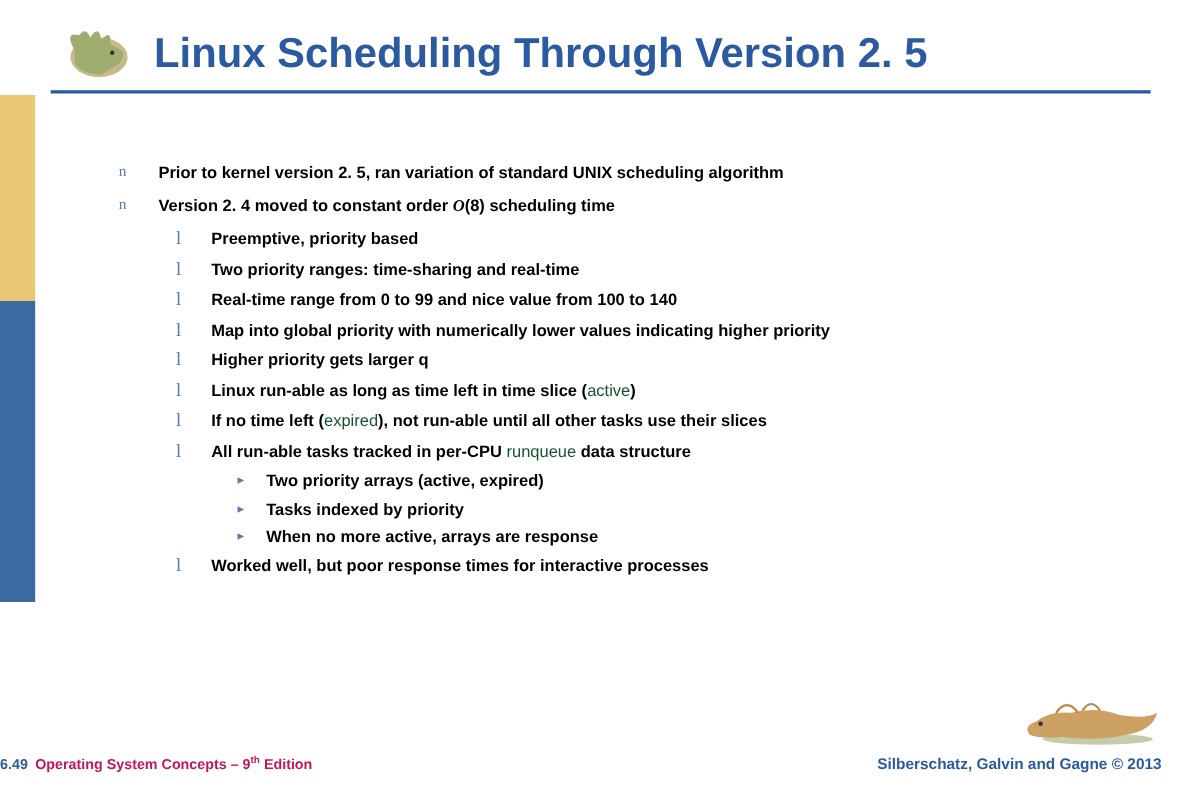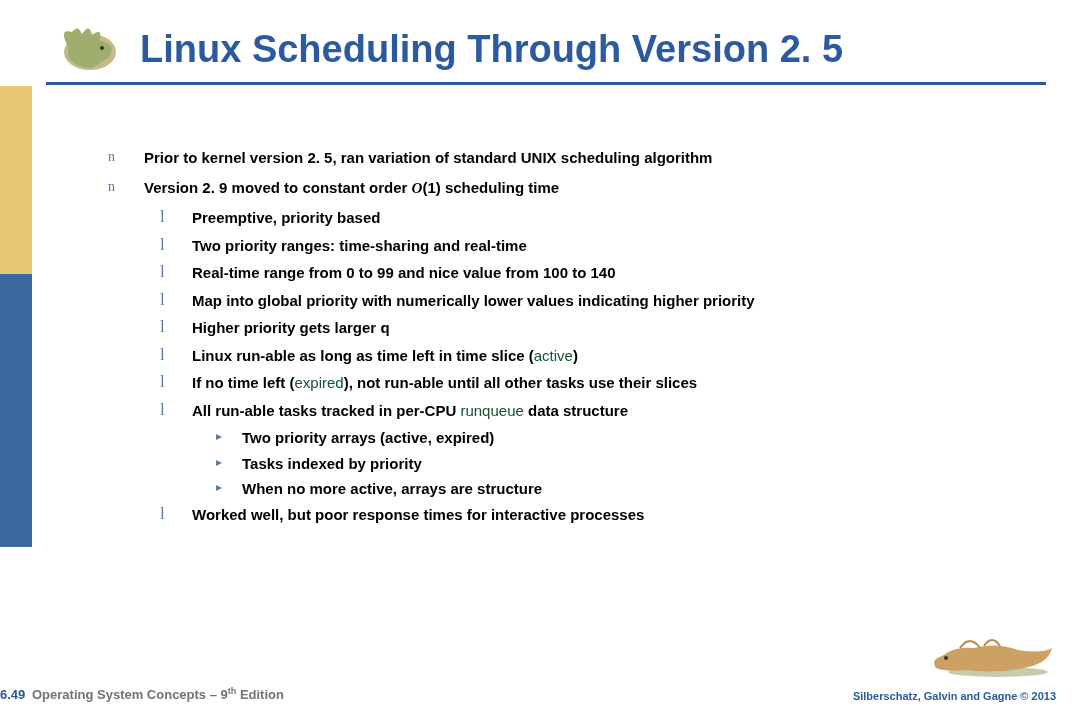--- a/index.html
+++ b/index.html
@@ -88,34 +88,34 @@
   }
   .lvl3 .text { flex: 1; font-weight: bold; }
   .highlight { color: #14532d; font-weight: normal; }
   .italicb { font-style: italic; font-family: 'Times New Roman', serif; font-weight: bold; }
 
   .footer-left {
     position: absolute;
     left: 32px; bottom: 18px;
     font-size: 13px;
     font-weight: bold;
-    color: #737373;
+    color: #be185d;
   }
   .footer-left sup { font-size: 9px; }
   .footer-center {
     position: absolute;
     left: 0; right: 0; bottom: 18px;
     font-size: 13px;
     font-weight: bold;
     color: #2b5aa0;
   }
   .footer-right {
     position: absolute;
     right: 24px; bottom: 18px;
-    font-size: 11px;
+    font-size: 14px;
     font-weight: bold;
     color: #2b5aa0;
   }
   .dino-foot {
     position: absolute;
     right: 24px; bottom: 42px;
     width: 130px; height: 50px;
   }
 </style>
 </head>
@@ -135,21 +135,21 @@
 <div class="content">
 
   <div class="lvl1">
     <div class="bullet">n</div>
     <div class="text">Prior to kernel version 2. 5, ran variation of standard UNIX scheduling algorithm</div>
   </div>
 
   <div class="lvl1">
     <div class="bullet">n</div>
     <div class="text">
-      <span>Version 2. 9 moved to constant order </span><span class="italicb">O</span><span>(1) scheduling time</span>
+      <span>Version 2. 4 moved to constant order </span><span class="italicb">O</span><span>(8) scheduling time</span>
     </div>
   </div>
 
   <div class="lvl2">
     <div class="bullet">l</div>
     <div class="text">Preemptive, priority based</div>
   </div>
   <div class="lvl2">
     <div class="bullet">l</div>
     <div class="text">Two priority ranges: time-sharing and real-time</div>
@@ -190,21 +190,21 @@
   <div class="lvl3">
     <div class="bullet">▸</div>
     <div class="text">Two priority arrays (active, expired)</div>
   </div>
   <div class="lvl3">
     <div class="bullet">▸</div>
     <div class="text">Tasks indexed by priority</div>
   </div>
   <div class="lvl3">
     <div class="bullet">▸</div>
-    <div class="text">When no more active, arrays are structure</div>
+    <div class="text">When no more active, arrays are response</div>
   </div>
 
   <div class="lvl2">
     <div class="bullet">l</div>
     <div class="text">Worked well, but poor response times for interactive processes</div>
   </div>
 
 </div>
 
 <svg class="dino-foot" viewBox="0 0 130 50">

